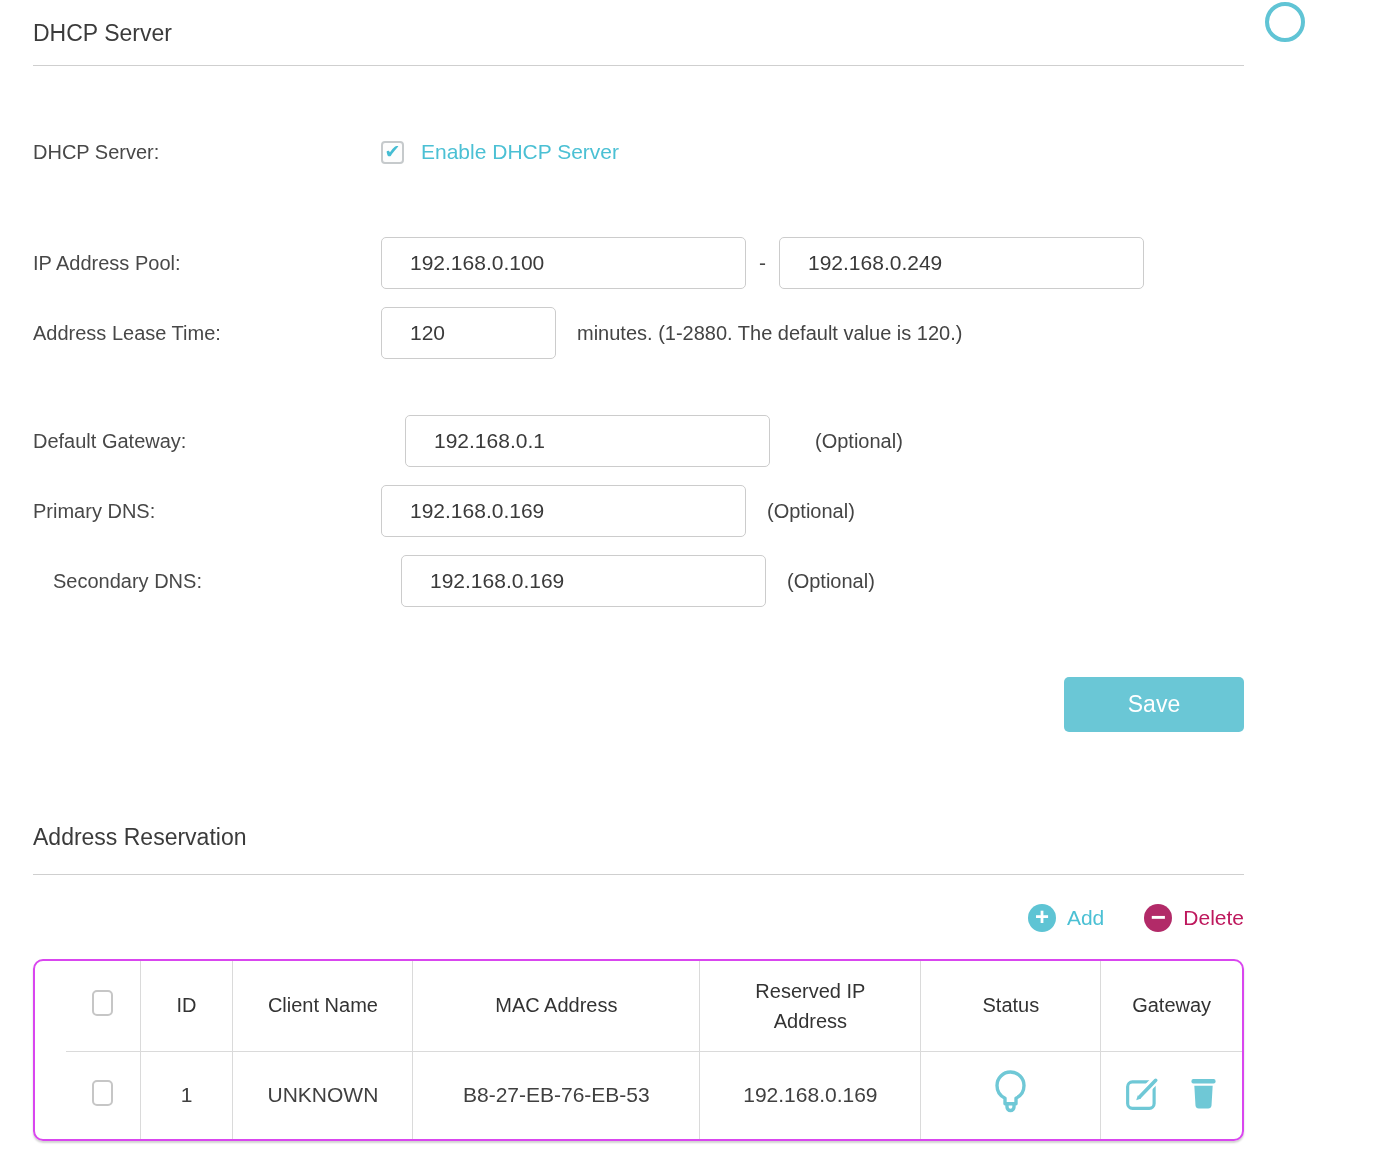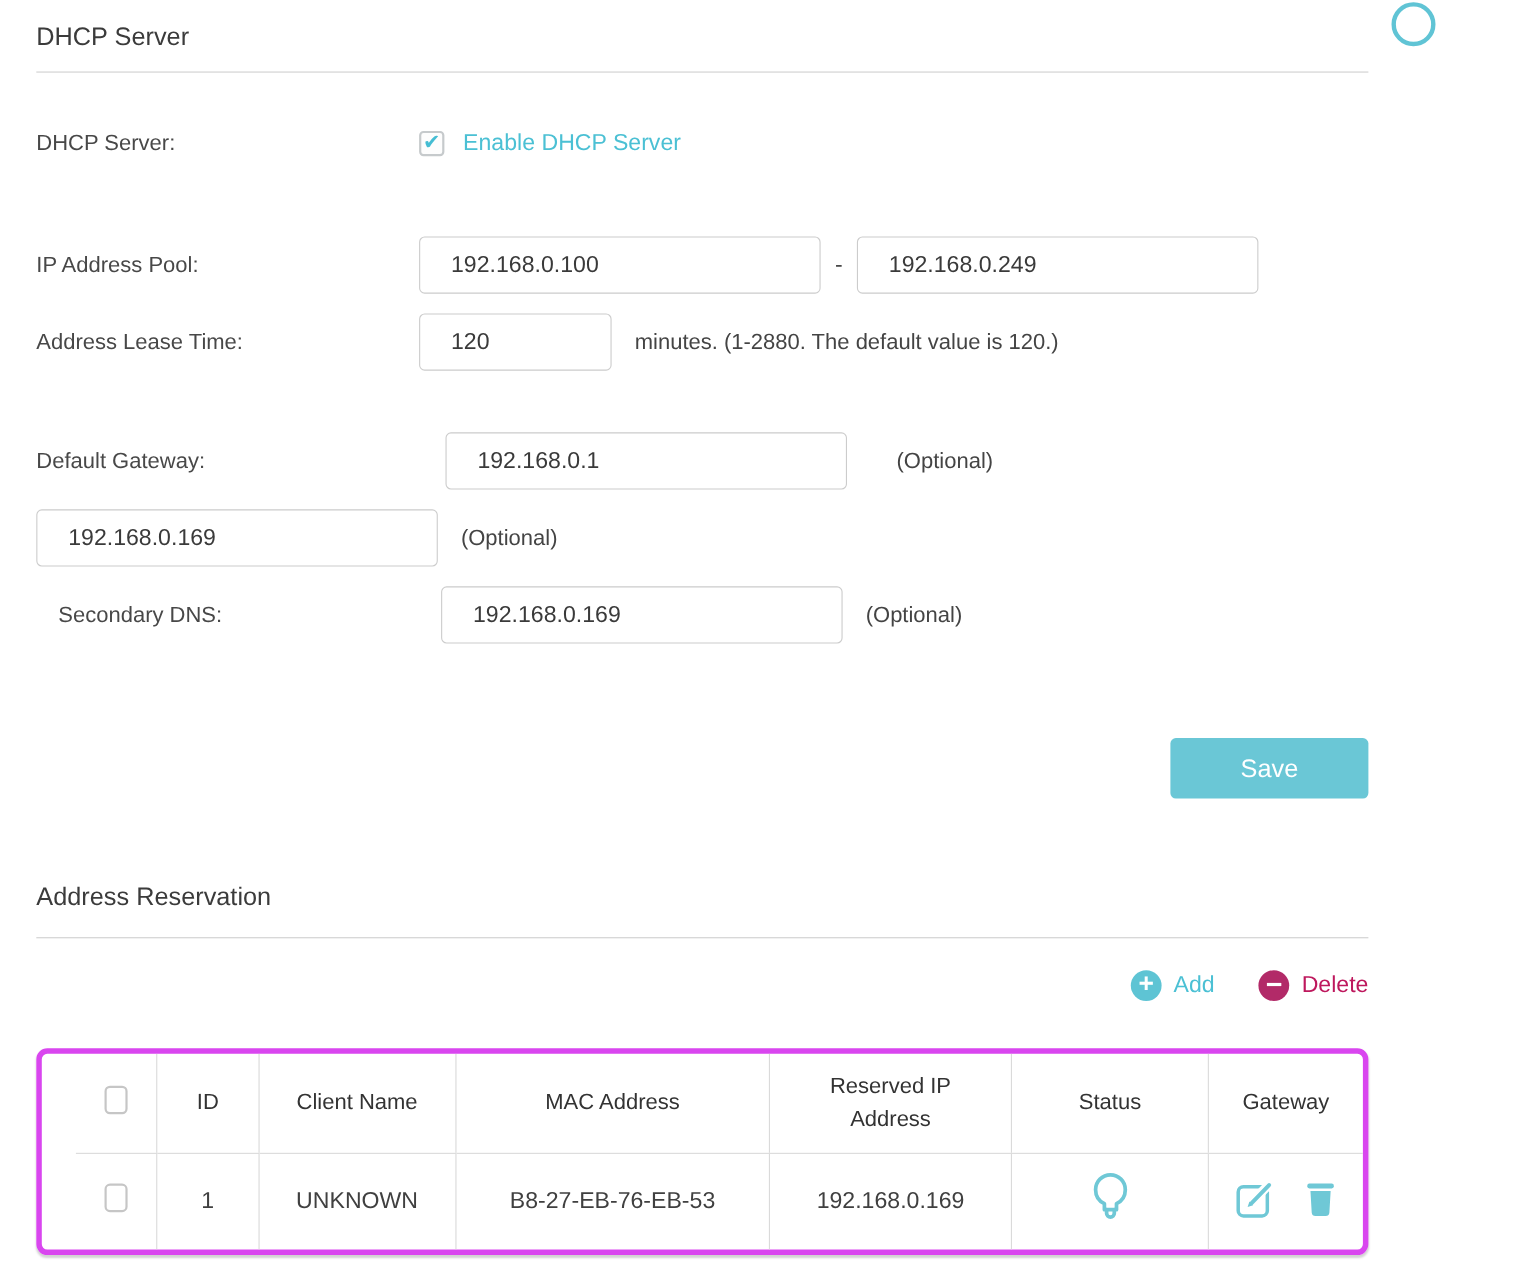--- a/index.html
+++ b/index.html
@@ -19,42 +19,42 @@
   h1.section-title { font-size: 23px; font-weight: 400; color: #3b3b3b; line-height: 28px; }
   .title-dhcp { padding-top: 19px; }
   .title-reservation { margin-top: 91px; }
   .hr { border-top: 1px solid #cfcfcf; }
   .hr-1 { margin-top: 18px; }
   .hr-2 { margin-top: 23px; }
 
   .form-row { display: flex; align-items: center; }
   .form-label { width: 348px; flex: 0 0 348px; font-size: 20px; color: #484848; }
 
-  .row-enable    { margin-top: 52px; height: 24px; }
+  .row-enable    { margin-top: 74px; height: 24px; }
   .row-pool      { margin-top: 73px; height: 52px; }
   .row-lease     { margin-top: 18px; height: 52px; }
   .row-gateway   { margin-top: 57px; height: 50px; gap: 24px; }
   .row-primary   { margin-top: 20px; height: 50px; }
   .row-secondary { margin-top: 20px; height: 50px; margin-left: 20px; }
 
   input.tp-input {
     height: 52px; border: 1px solid #cccccc; border-radius: 5px;
     font-family: "Liberation Sans", sans-serif;
     font-size: 21px; color: #3a3a3a; padding: 0 1px 0 28px; background: #fff; outline: none;
   }
   .w-pool { width: 365px; }
   .w-lease { width: 175px; }
   .h-50 { height: 50px; }
   .pool-dash { margin: 0 13px; font-size: 21px; color: #484848; }
   .hint-text { margin-left: 21px; font-size: 20px; color: #444444; }
 
   .save-row { margin-top: 71px; height: 55px; display: flex; justify-content: flex-end; }
   .save-btn {
     width: 180px; height: 55px; background: #6ac7d6; border: none; border-radius: 5px;
-    color: #ffffff; font-size: 23px; font-family: "Liberation Sans", sans-serif; cursor: pointer; margin-top: 16px;
+    color: #ffffff; font-size: 23px; font-family: "Liberation Sans", sans-serif; cursor: pointer;
   }
 
   
   .checkbox {
     display: inline-flex; align-items: center; justify-content: center;
     width: 23px; height: 23px; border: 2px solid #c6cacc; border-radius: 4px;
     background: #fdfdfd; cursor: pointer;
   }
   .checkbox .check { color: #45bdd3; font-size: 19px; line-height: 1; margin-top: -2px; }
   .enable-text { margin-left: 17px; font-size: 21px; color: #4bc0d4; cursor: pointer; }
@@ -74,21 +74,21 @@
     font-size: 24px; font-weight: bold; line-height: 1; padding-bottom: 2px;
   }
   .circle-add { background: #5ec4d4; }
   .circle-del { background: #b22a68; font-size: 26px; }
   .tool-label { margin-left: 11px; font-size: 21px; }
   .label-add { color: #4bc0d4; }
   .label-del { color: #be185d; }
 
   
   .table-wrap {
-    margin-top: 42px; border: 5px solid #d946ef; border-radius: 10px; overflow: hidden;
+    margin-top: 26px; border: 2px solid #d946ef; border-radius: 10px; overflow: hidden;
     box-shadow: 0 2px 2px rgba(0,0,0,0.18);
     padding-left: 31px;
   }
   table.res-table { width: 100%; border-collapse: collapse; table-layout: fixed; }
   .res-table th, .res-table td {
     text-align: center; vertical-align: middle; font-weight: 400;
     border-left: 1px solid #dadada;
   }
   .res-table th:first-child, .res-table td:first-child { border-left: none; }
   .res-table thead tr { height: 90px; }
@@ -142,20 +142,21 @@
       <span class="hint-text">minutes. (1-2880. The default value is 120.)</span>
     </div>
 
     <div class="form-row row-gateway">
       <div class="form-label">Default Gateway:</div>
       <input class="tp-input w-pool h-50" value="192.168.0.1" style="">
       <span class="hint-text">(Optional)</span>
     </div>
 
     <div class="form-row row-primary">
+      <div class="form-label">Primary DNS:</div>
       <input class="tp-input w-pool h-50" value="192.168.0.169" style="">
       <span class="hint-text">(Optional)</span>
     </div>
 
     <div class="form-row row-secondary">
       <div class="form-label">Secondary DNS:</div>
       <input class="tp-input w-pool h-50" value="192.168.0.169" style="">
       <span class="hint-text">(Optional)</span>
     </div>
 

